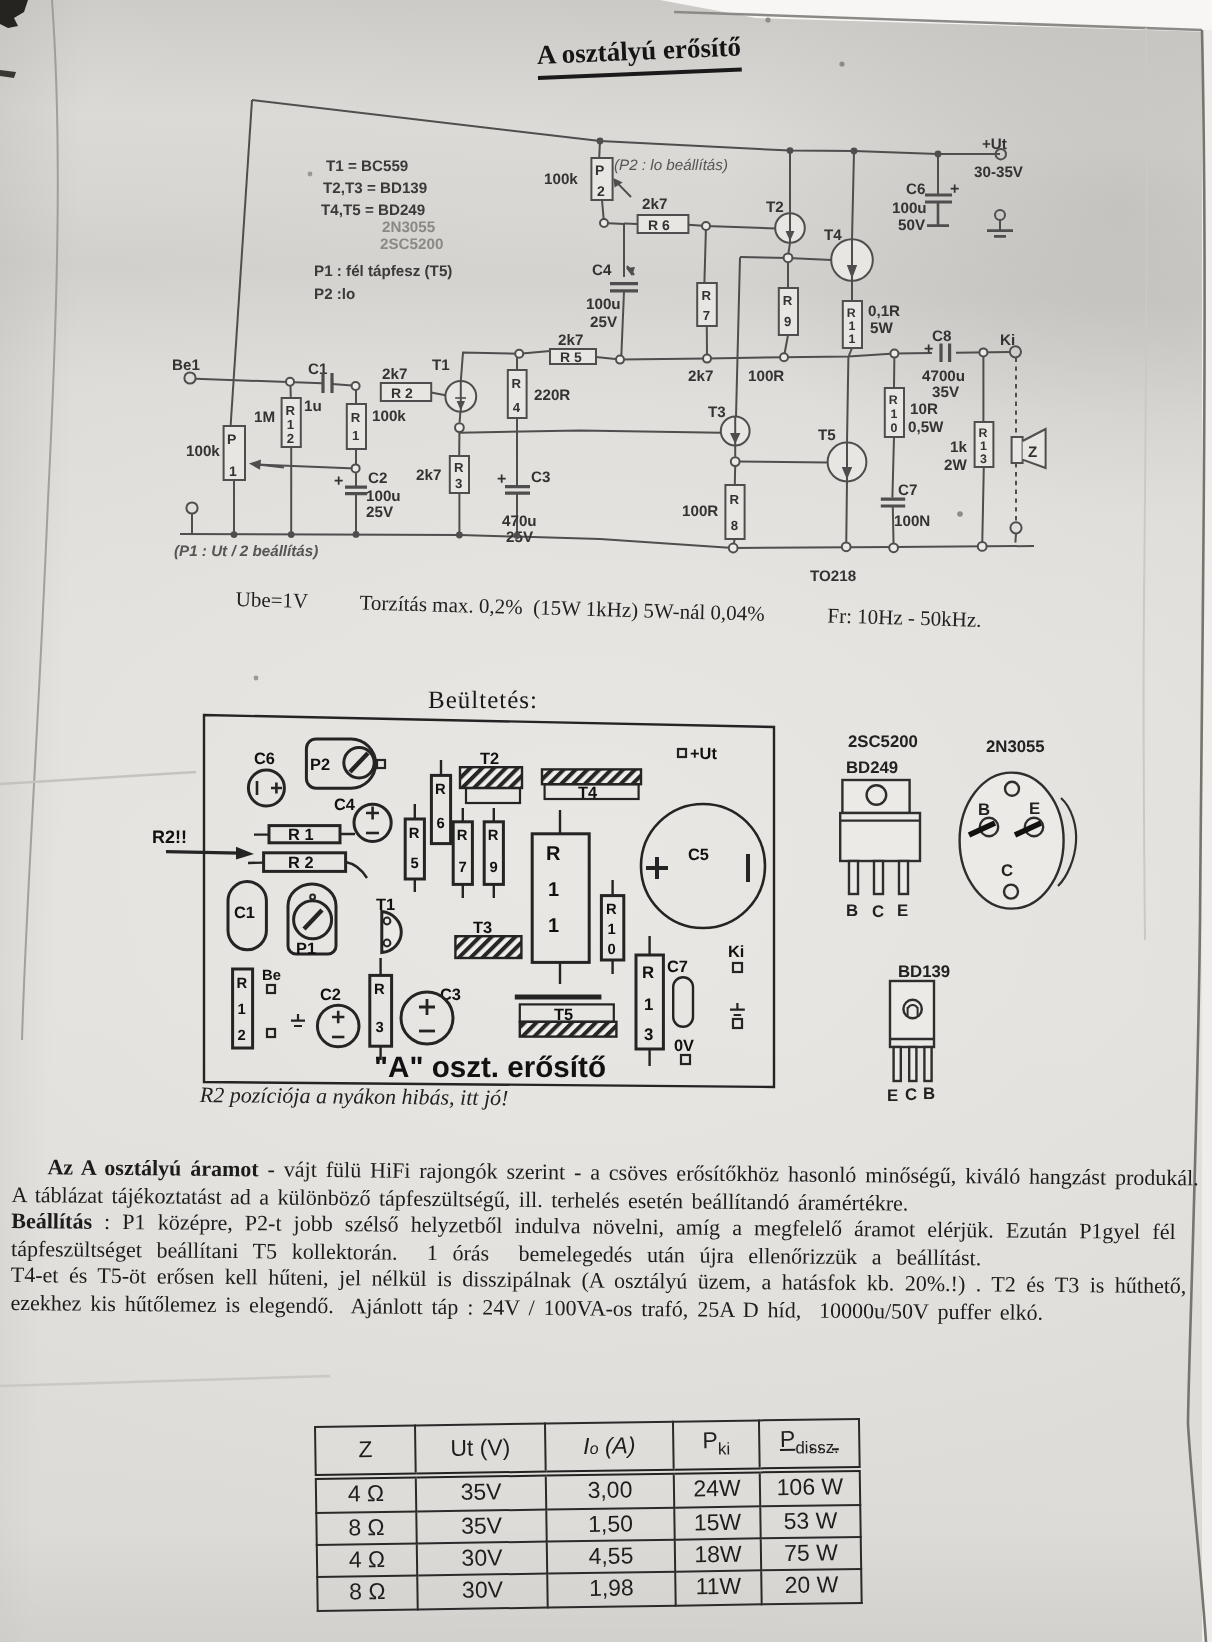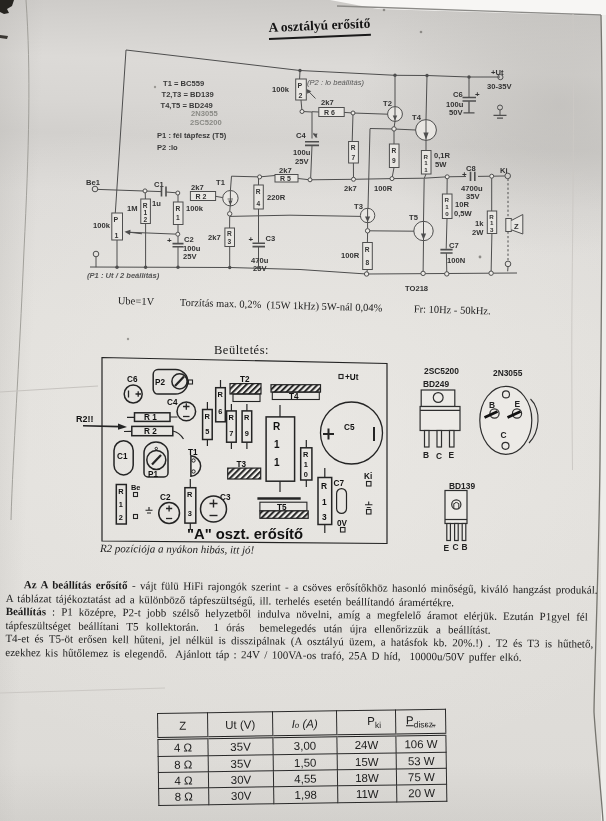--- a/index.html
+++ b/index.html
@@ -677,36 +677,36 @@
 </g>
 </svg>
 
 <div class="ser" style="position:absolute;left:118px;top:295px;width:480px;font-size:10.5px;color:#222;transform:rotate(1.6deg);transform-origin:0 0;white-space:nowrap;"><span>Ube=1V</span><span style="position:absolute;left:62px;">Torzítás max. 0,2%&nbsp; (15W 1kHz) 5W-nál 0,04%</span><span style="position:absolute;left:296px;">Fr: 10Hz - 50kHz.</span></div>
 
 <div class="ser" style="position:absolute;left:214px;top:343px;font-size:12.5px;color:#1a1a1a;letter-spacing:0.5px;">Beültetés:</div>
 
 <div class="ser" style="position:absolute;left:100px;top:542px;font-size:11px;font-style:italic;color:#222;transform:rotate(0.6deg);transform-origin:0 0;white-space:nowrap;">R2 pozíciója a nyákon hibás, itt jó!</div>
 
 <div id="para">
-<div class="l" style="word-spacing:1.7px;">&nbsp;&nbsp;&nbsp;&nbsp;<b>Az A beállítás erősítő</b> - vájt fülü HiFi rajongók szerint - a csöves erősítőkhöz hasonló minőségű, kiváló hangzást produkál.</div>
+<div class="l" style="word-spacing:1.7px;">&nbsp;&nbsp;&nbsp;&nbsp;<b>Az A osztályú áramot</b> - vájt fülü HiFi rajongók szerint - a csöves erősítőkhöz hasonló minőségű, kiváló hangzást produkál.</div>
 <div class="l" style="word-spacing:1.5px;">A táblázat tájékoztatást ad a különböző tápfeszültségű, ill. terhelés esetén beállítandó áramértékre.</div>
 <div class="l" style="word-spacing:3.3px;"><b>Beállítás</b> : P1 középre, P2-t jobb szélső helyzetből indulva növelni, amíg a megfelelő áramot elérjük. Ezután P1gyel fél</div>
 <div class="l" style="word-spacing:4.6px;">tápfeszültséget beállítani T5 kollektorán.&nbsp; 1 órás&nbsp; bemelegedés után újra ellenőrizzük a beállítást.</div>
 <div class="l" style="word-spacing:2.5px;">T4-et és T5-öt erősen kell hűteni, jel nélkül is disszipálnak (A osztályú üzem, a hatásfok kb. 20%.!) . T2 és T3 is hűthető,</div>
 <div class="l" style="word-spacing:1.7px;">ezekhez kis hűtőlemez is elegendő.&nbsp; Ajánlott táp : 24V / 100VA-os trafó, 25A D híd,&nbsp; 10000u/50V puffer elkó.</div>
 </div>
 
 <div class="tblwrap">
 <table>
 <tbody>
           <tr style="height:25px;">
             <th style="width:49px;border-bottom:3px double #222;">Z</th>
             <th style="width:64px;border-bottom:3px double #222;margin-top:12px;">Ut (V)</th>
             <th style="width:63px;border-bottom:3px double #222;font-style:italic;">I<span style="font-size:8px;">o</span> (A)</th>
-            <th style="width:42px;border-bottom:3px double #222;padding-left:16px;">P<sub style="font-size:8.5px;">ki</sub></th>
+            <th style="width:42px;border-bottom:3px double #222;">P<sub style="font-size:8.5px;">ki</sub></th>
             <th style="width:49px;border-bottom:3px double #222;text-decoration:underline;">P<sub style="font-size:8.5px;">dissz.</sub></th>
           </tr>
 <tr style="height:18px;">
             <td>4 Ω</td>
             <td>35V</td>
             <td>3,00</td>
             <td>24W</td>
             <td>106 W</td>
           </tr>
 <tr style="height:16px;">

